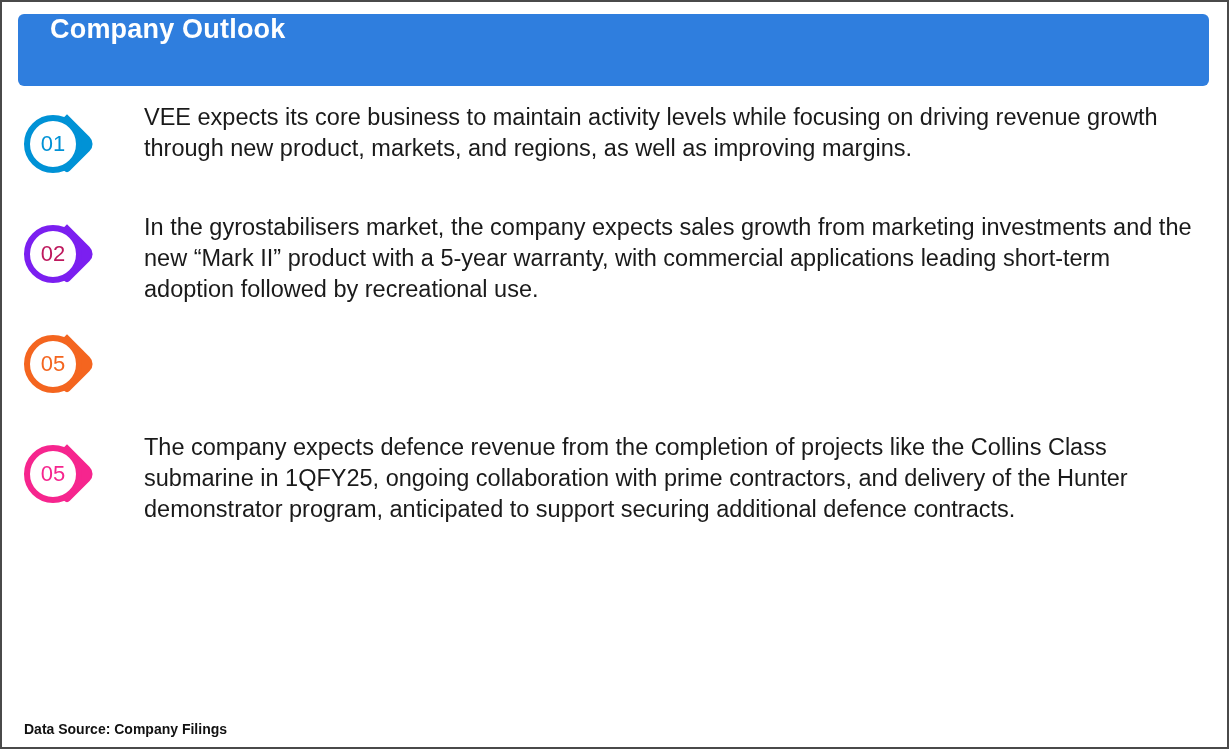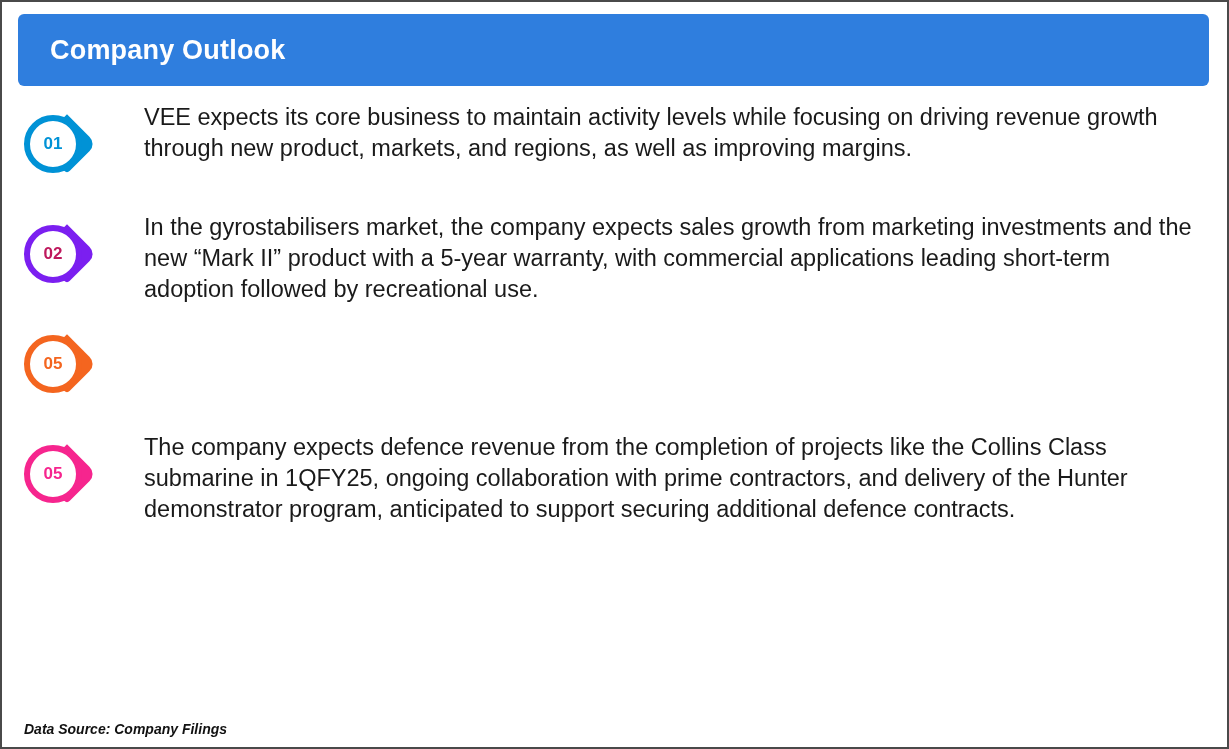--- a/index.html
+++ b/index.html
@@ -22,21 +22,20 @@
     border: 2px solid #4a4a4a;
     padding: 12px 14px 10px 14px;
   }
   .title-bar {
     box-sizing: border-box;
     margin: 0 4px 0 2px;
     height: 72px;
     background: #2f7ede;
     border-radius: 6px;
     display: flex;
-    align-items: center;
     padding-left: 32px;
   }
   .title-bar h1 {
     margin: 0;
     color: #ffffff;
     font-size: 27px;
     font-weight: bold;
     letter-spacing: 0.2px;
   }
   .items {
@@ -87,40 +86,39 @@
   }
   .badge .num {
     position: absolute;
     left: 0;
     top: 0;
     width: 58px;
     height: 58px;
     display: flex;
     align-items: center;
     justify-content: center;
-    font-size: 17px;
-    font-weight: bold;
+    font-size: 22px;
+    font-weight: normal;
     color: #000;
     z-index: 3;
   }
   .text {
     flex: 1 1 auto;
     padding-right: 8px;
     font-size: 23.5px;
     line-height: 1.32;
     color: #1a1a1a;
     padding-top: 2px;
   }
   .footer {
     position: absolute;
     left: 22px;
     bottom: 10px;
     font-size: 14px;
     font-weight: bold;
-    font-style: italic;
     color: #111111;
   }
 </style>
 </head>
 <body>
 
 <div class="slide" style="border-color: rgb(74, 74, 74);">
 
   <div class="title-bar" style="background: rgb(47, 126, 222);">
     <h1>Company Outlook</h1>

